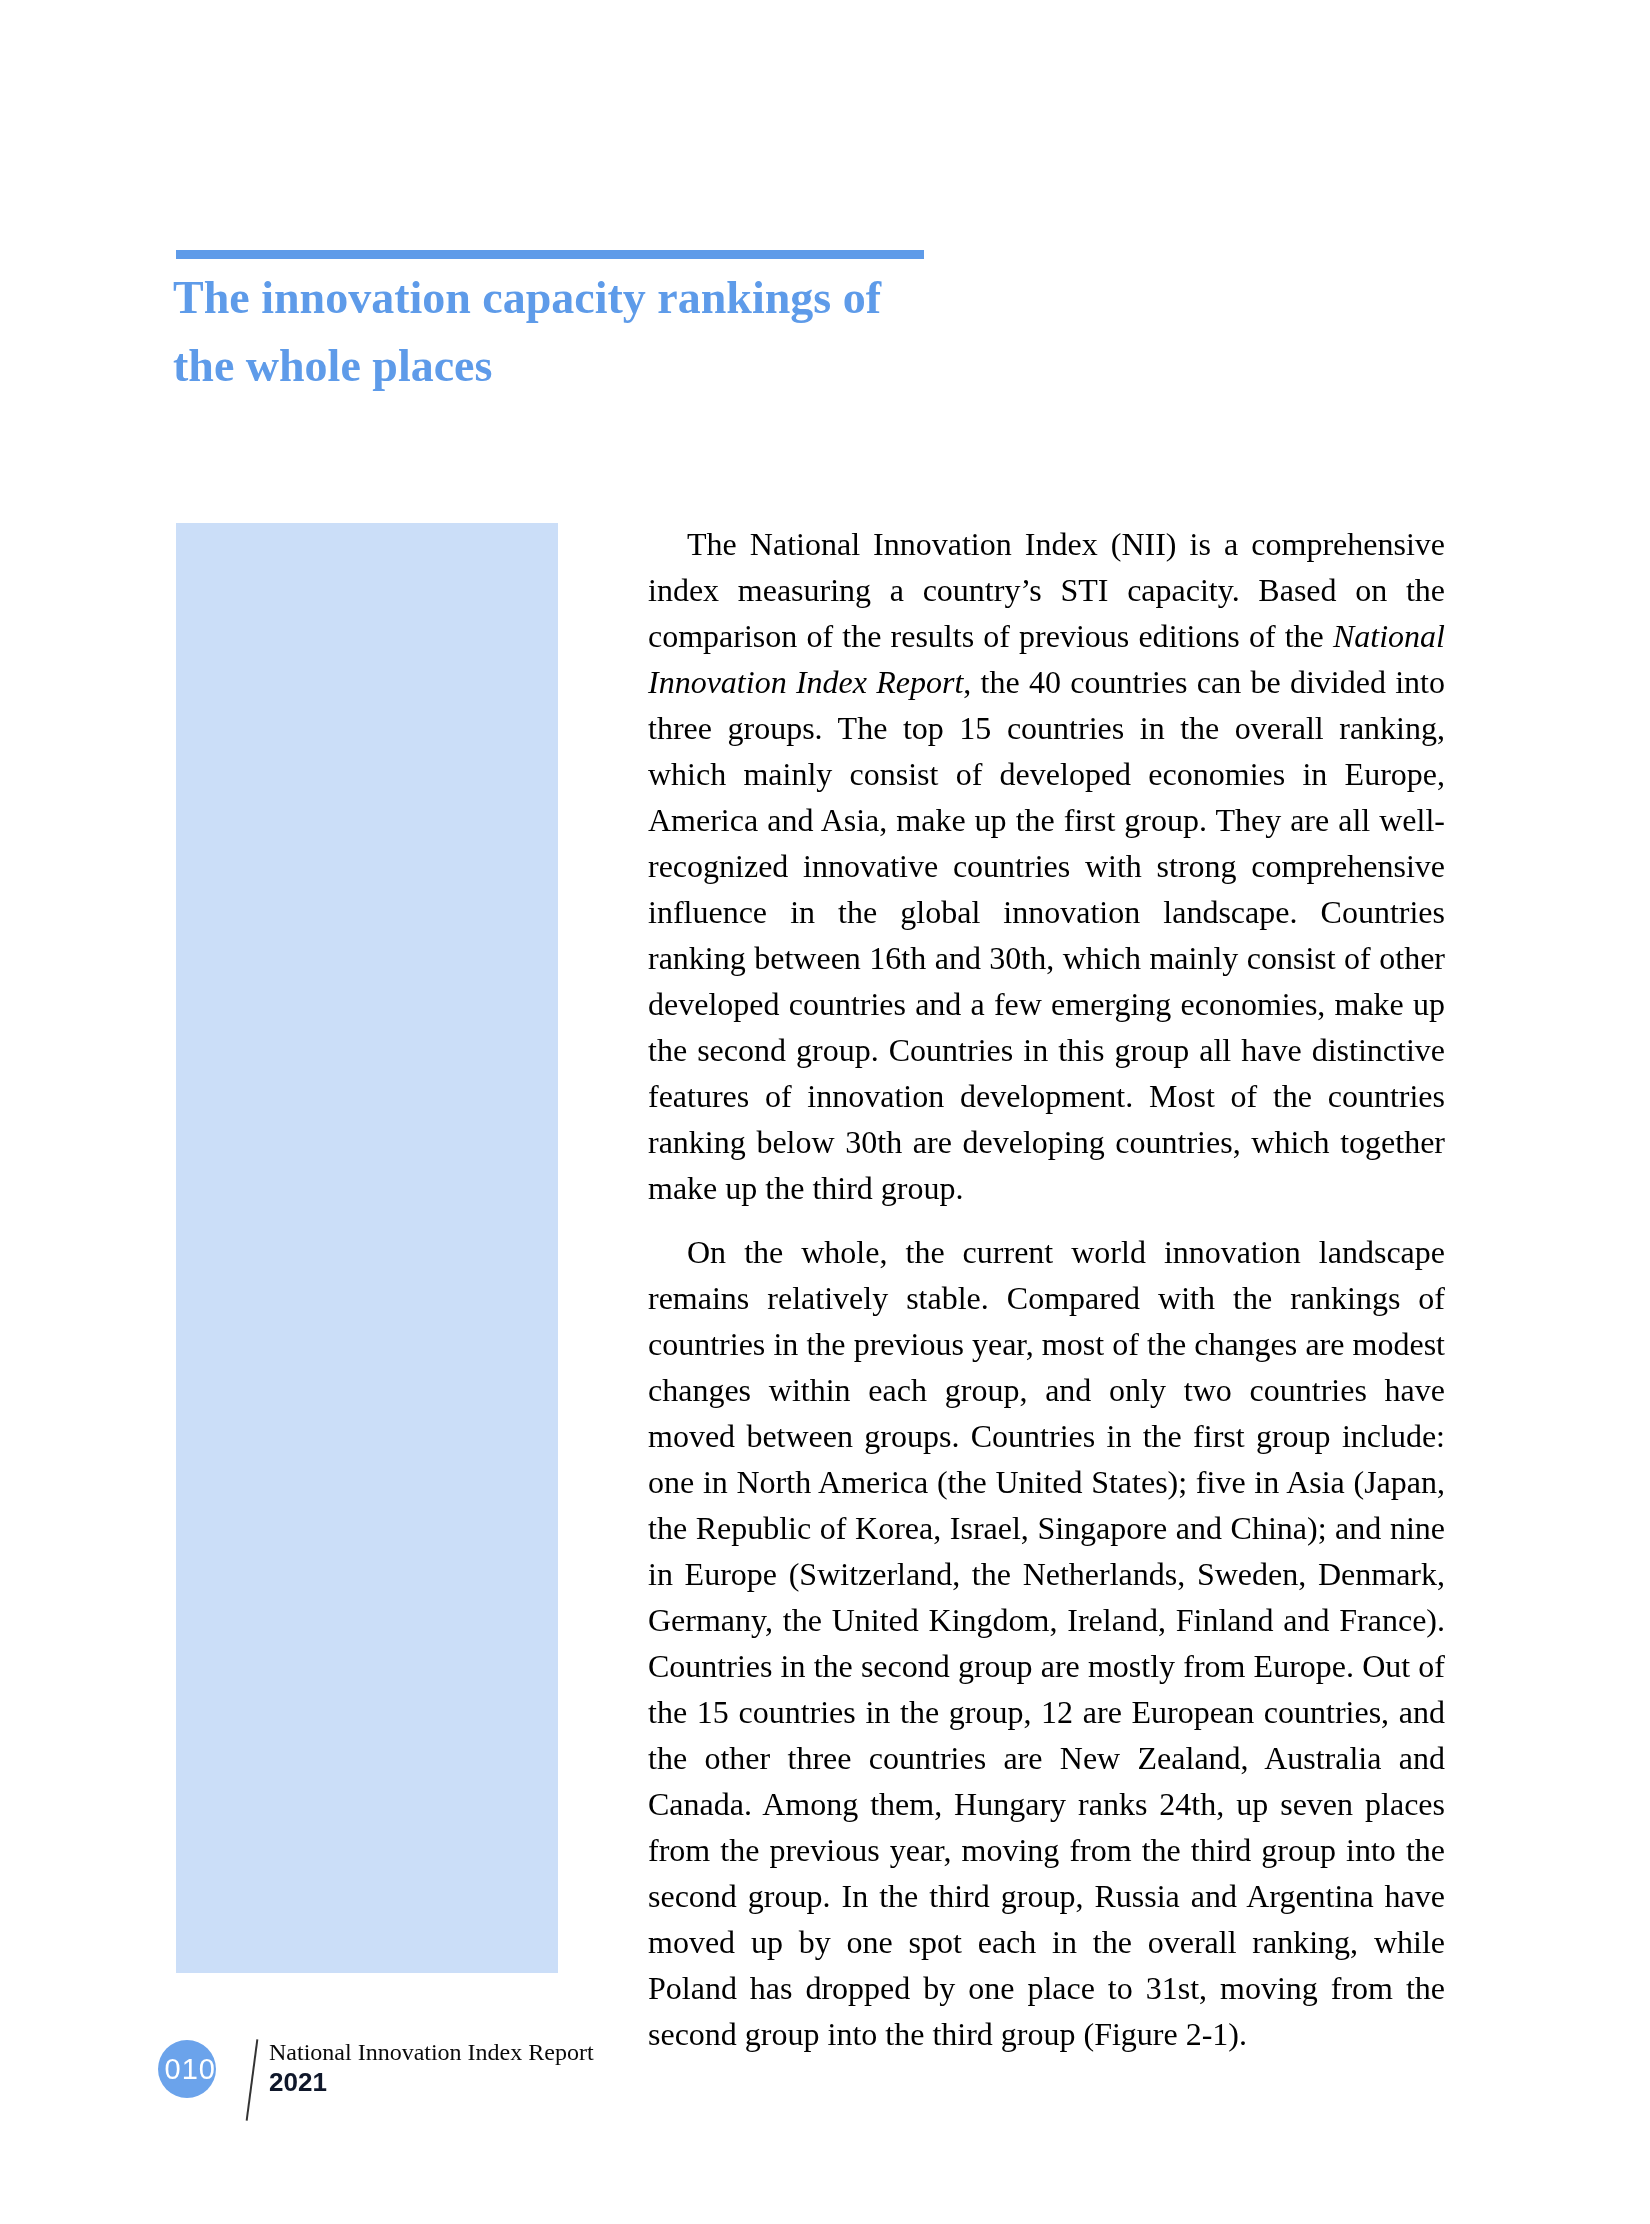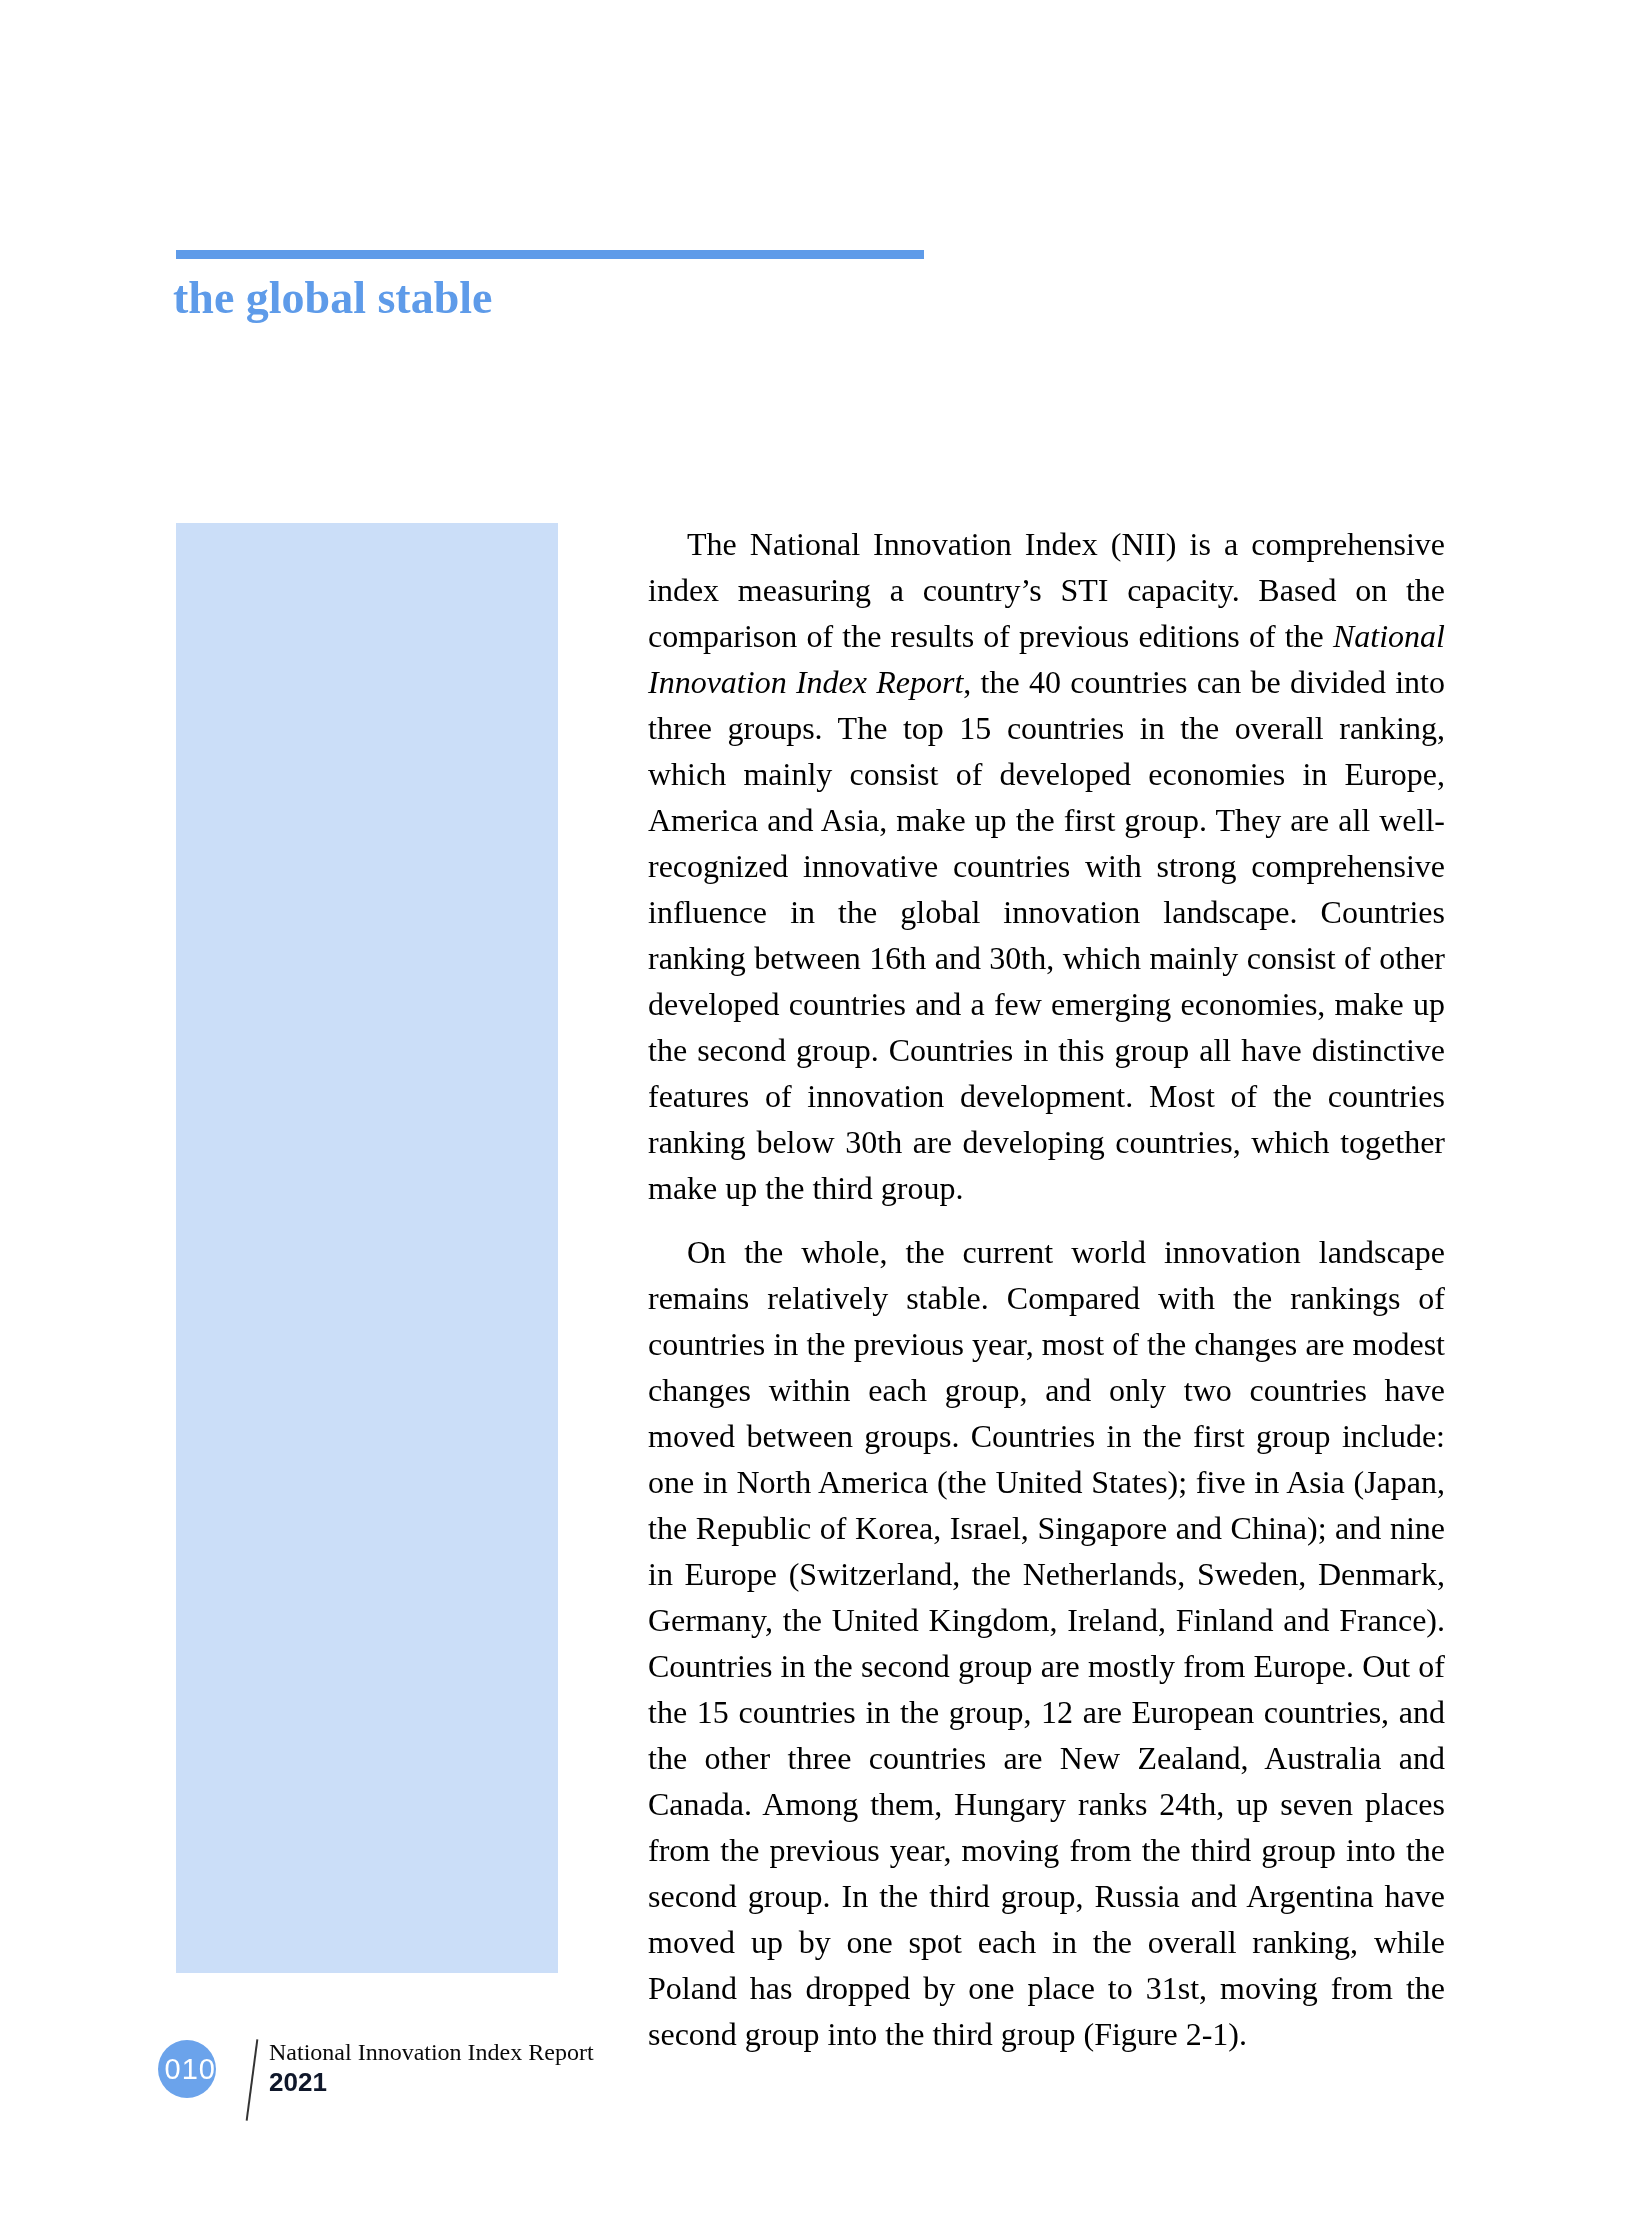--- a/index.html
+++ b/index.html
@@ -109,21 +109,22 @@
   }
 </style>
 </head>
 <body>
 
 <div class="page">
 
   <div class="heading-rule"></div>
 
   <h1 class="title">
-    <span class="title-line">the global stable</span>
+    <span class="title-line">The innovation capacity rankings of</span>
+    <span class="title-line">the whole places</span>
   </h1>
 
   <div class="side-panel"></div>
 
   <div class="body-text">
     <p><span>The National Innovation Index (NII) is a comprehensive index measuring a country’s STI capacity. Based on the comparison of the results of previous editions of the </span><i>National Innovation Index Report</i><span>, the 40 countries can be divided into three groups. The top 15 countries in the overall ranking, which mainly consist of developed economies in Europe, America and Asia, make up the first group. They are all well-recognized innovative countries with strong comprehensive influence in the global innovation landscape. Countries ranking between 16th and 30th, which mainly consist of other developed countries and a few emerging economies, make up the second group. Countries in this group all have distinctive features of innovation development. Most of the countries ranking below 30th are developing countries, which together make up the third group.</span></p>
     <p>On the whole, the current world innovation landscape remains relatively stable. Compared with the rankings of countries in the previous year, most of the changes are modest changes within each group, and only two countries have moved between groups. Countries in the first group include: one in North America (the United States); five in Asia (Japan, the Republic of Korea, Israel, Singapore and China); and nine in Europe (Switzerland, the Netherlands, Sweden, Denmark, Germany, the United Kingdom, Ireland, Finland and France). Countries in the second group are mostly from Europe. Out of the 15 countries in the group, 12 are European countries, and the other three countries are New Zealand, Australia and Canada. Among them, Hungary ranks 24th, up seven places from the previous year, moving from the third group into the second group. In the third group, Russia and Argentina have moved up by one spot each in the overall ranking, while Poland has dropped by one place to 31st, moving from the second group into the third group (Figure 2-1).</p>
   </div>
 
   <div class="footer-page-circle">

